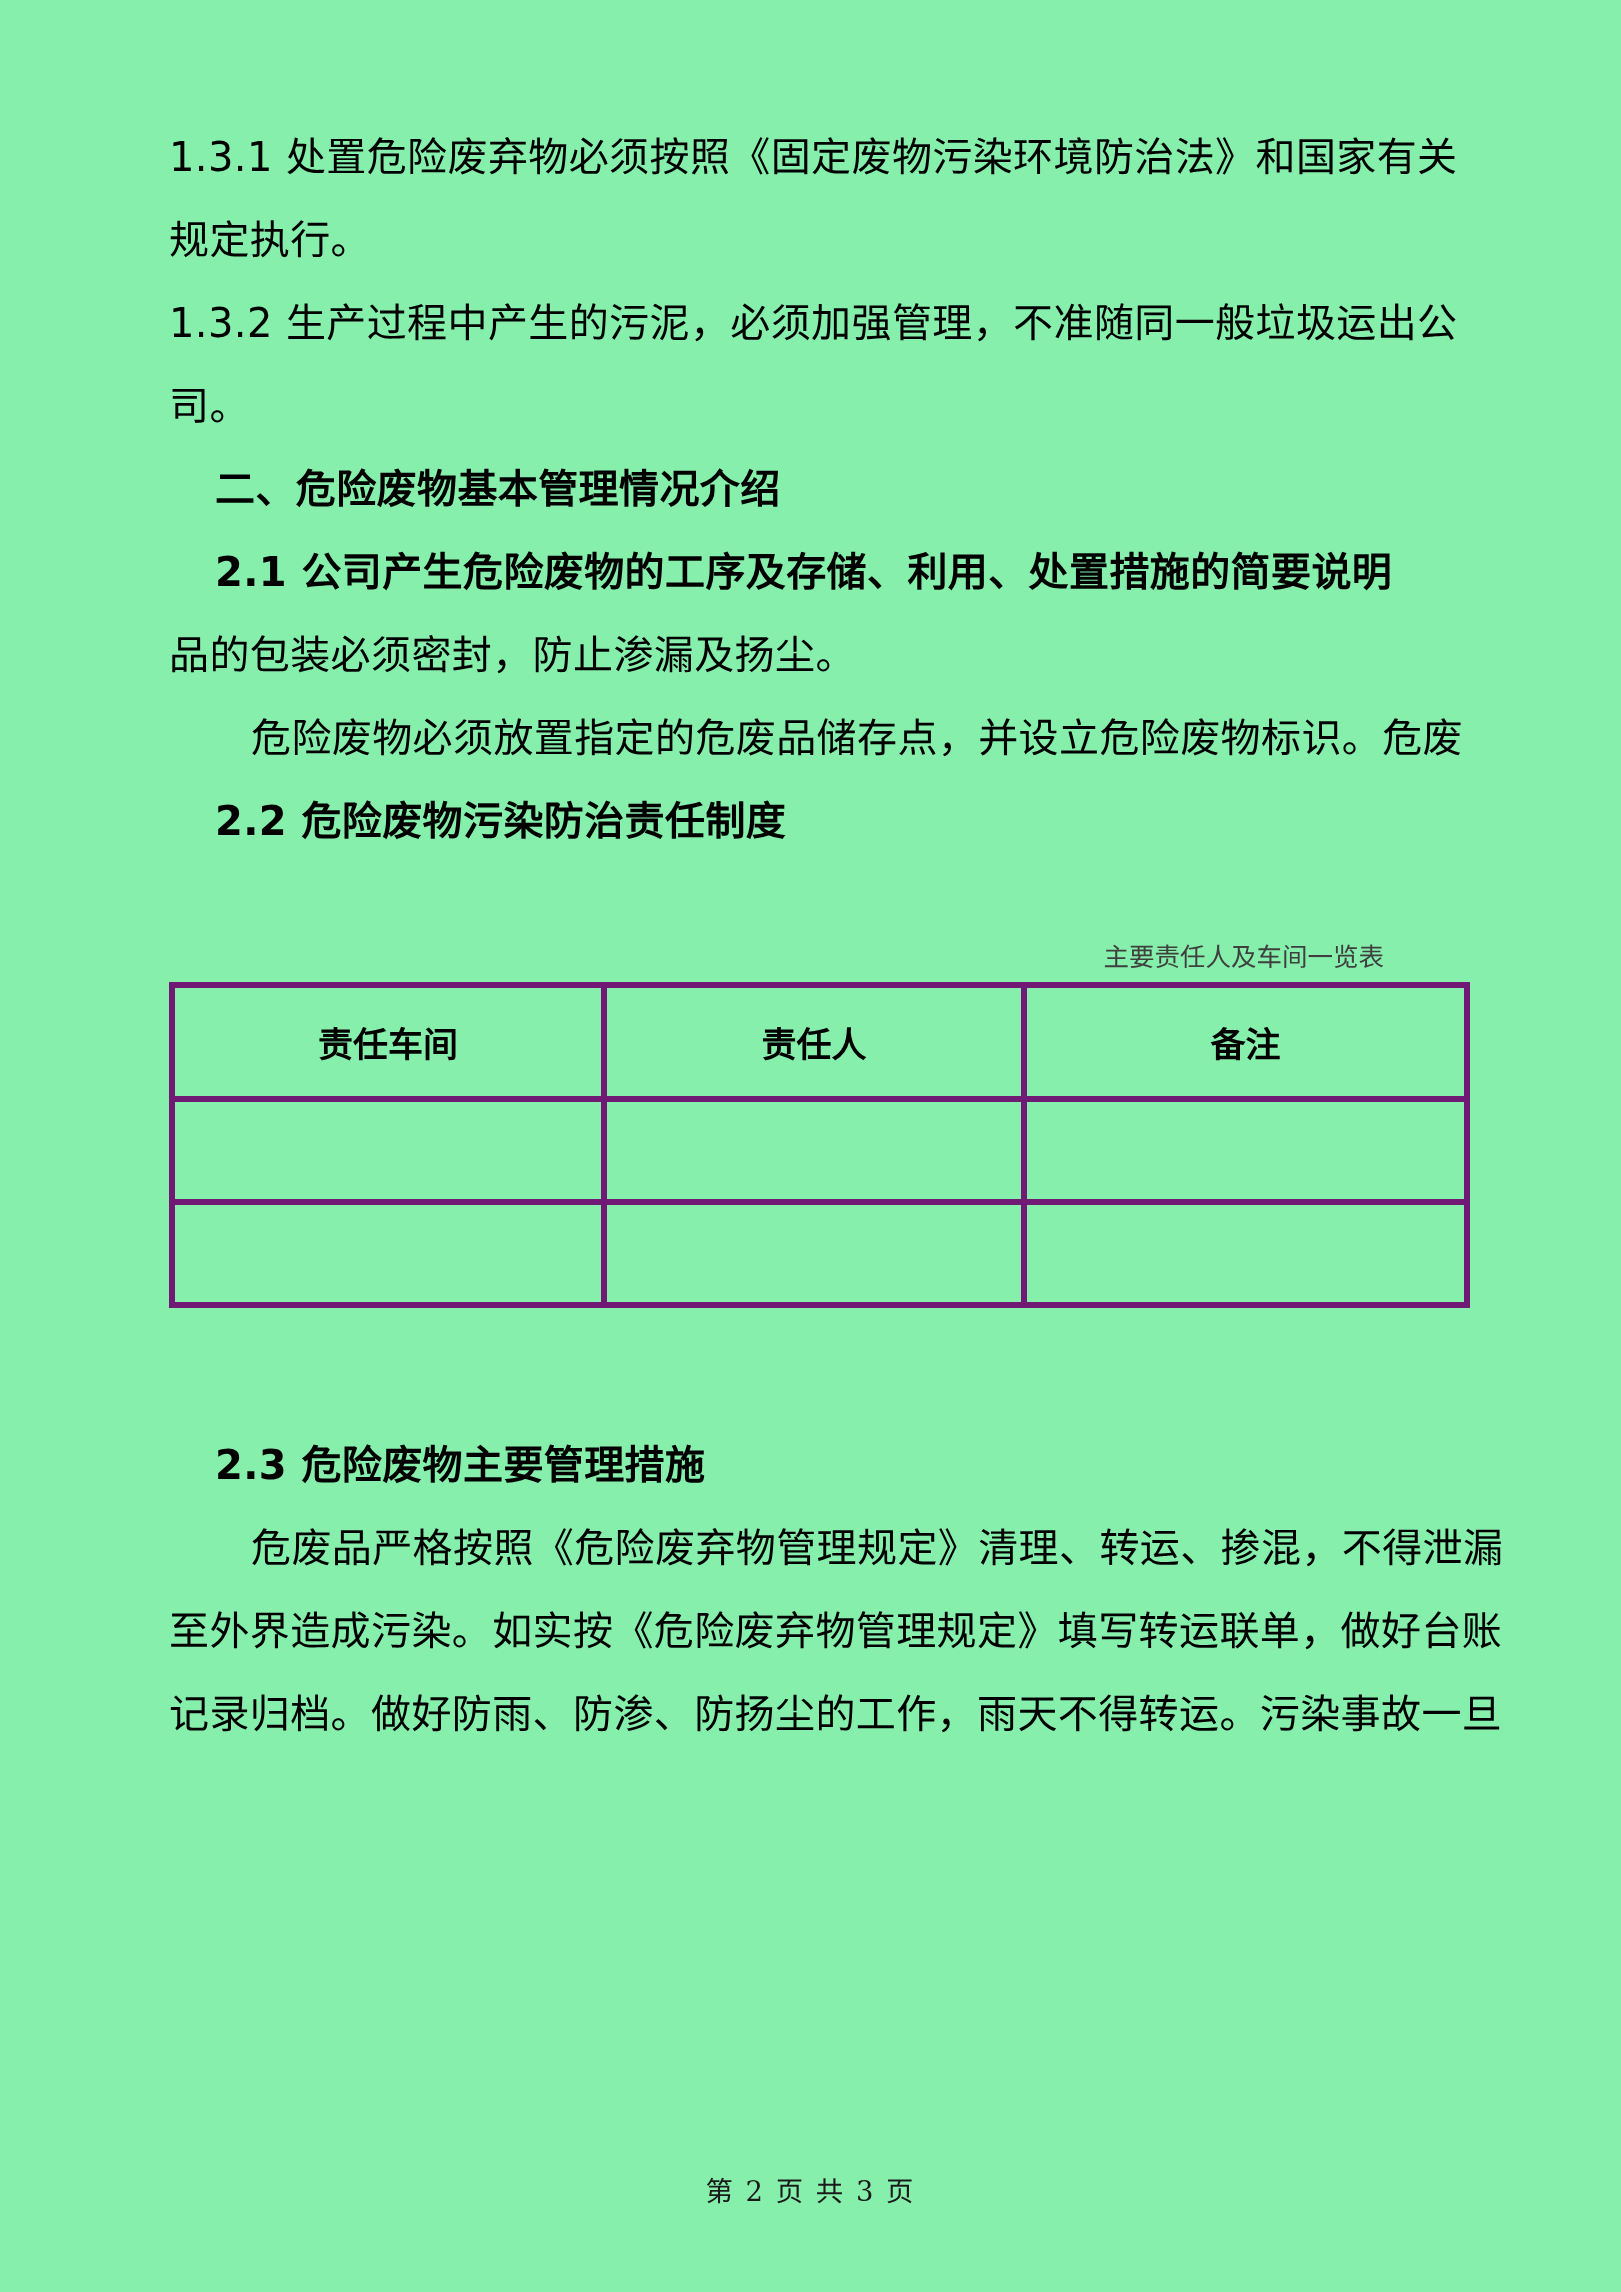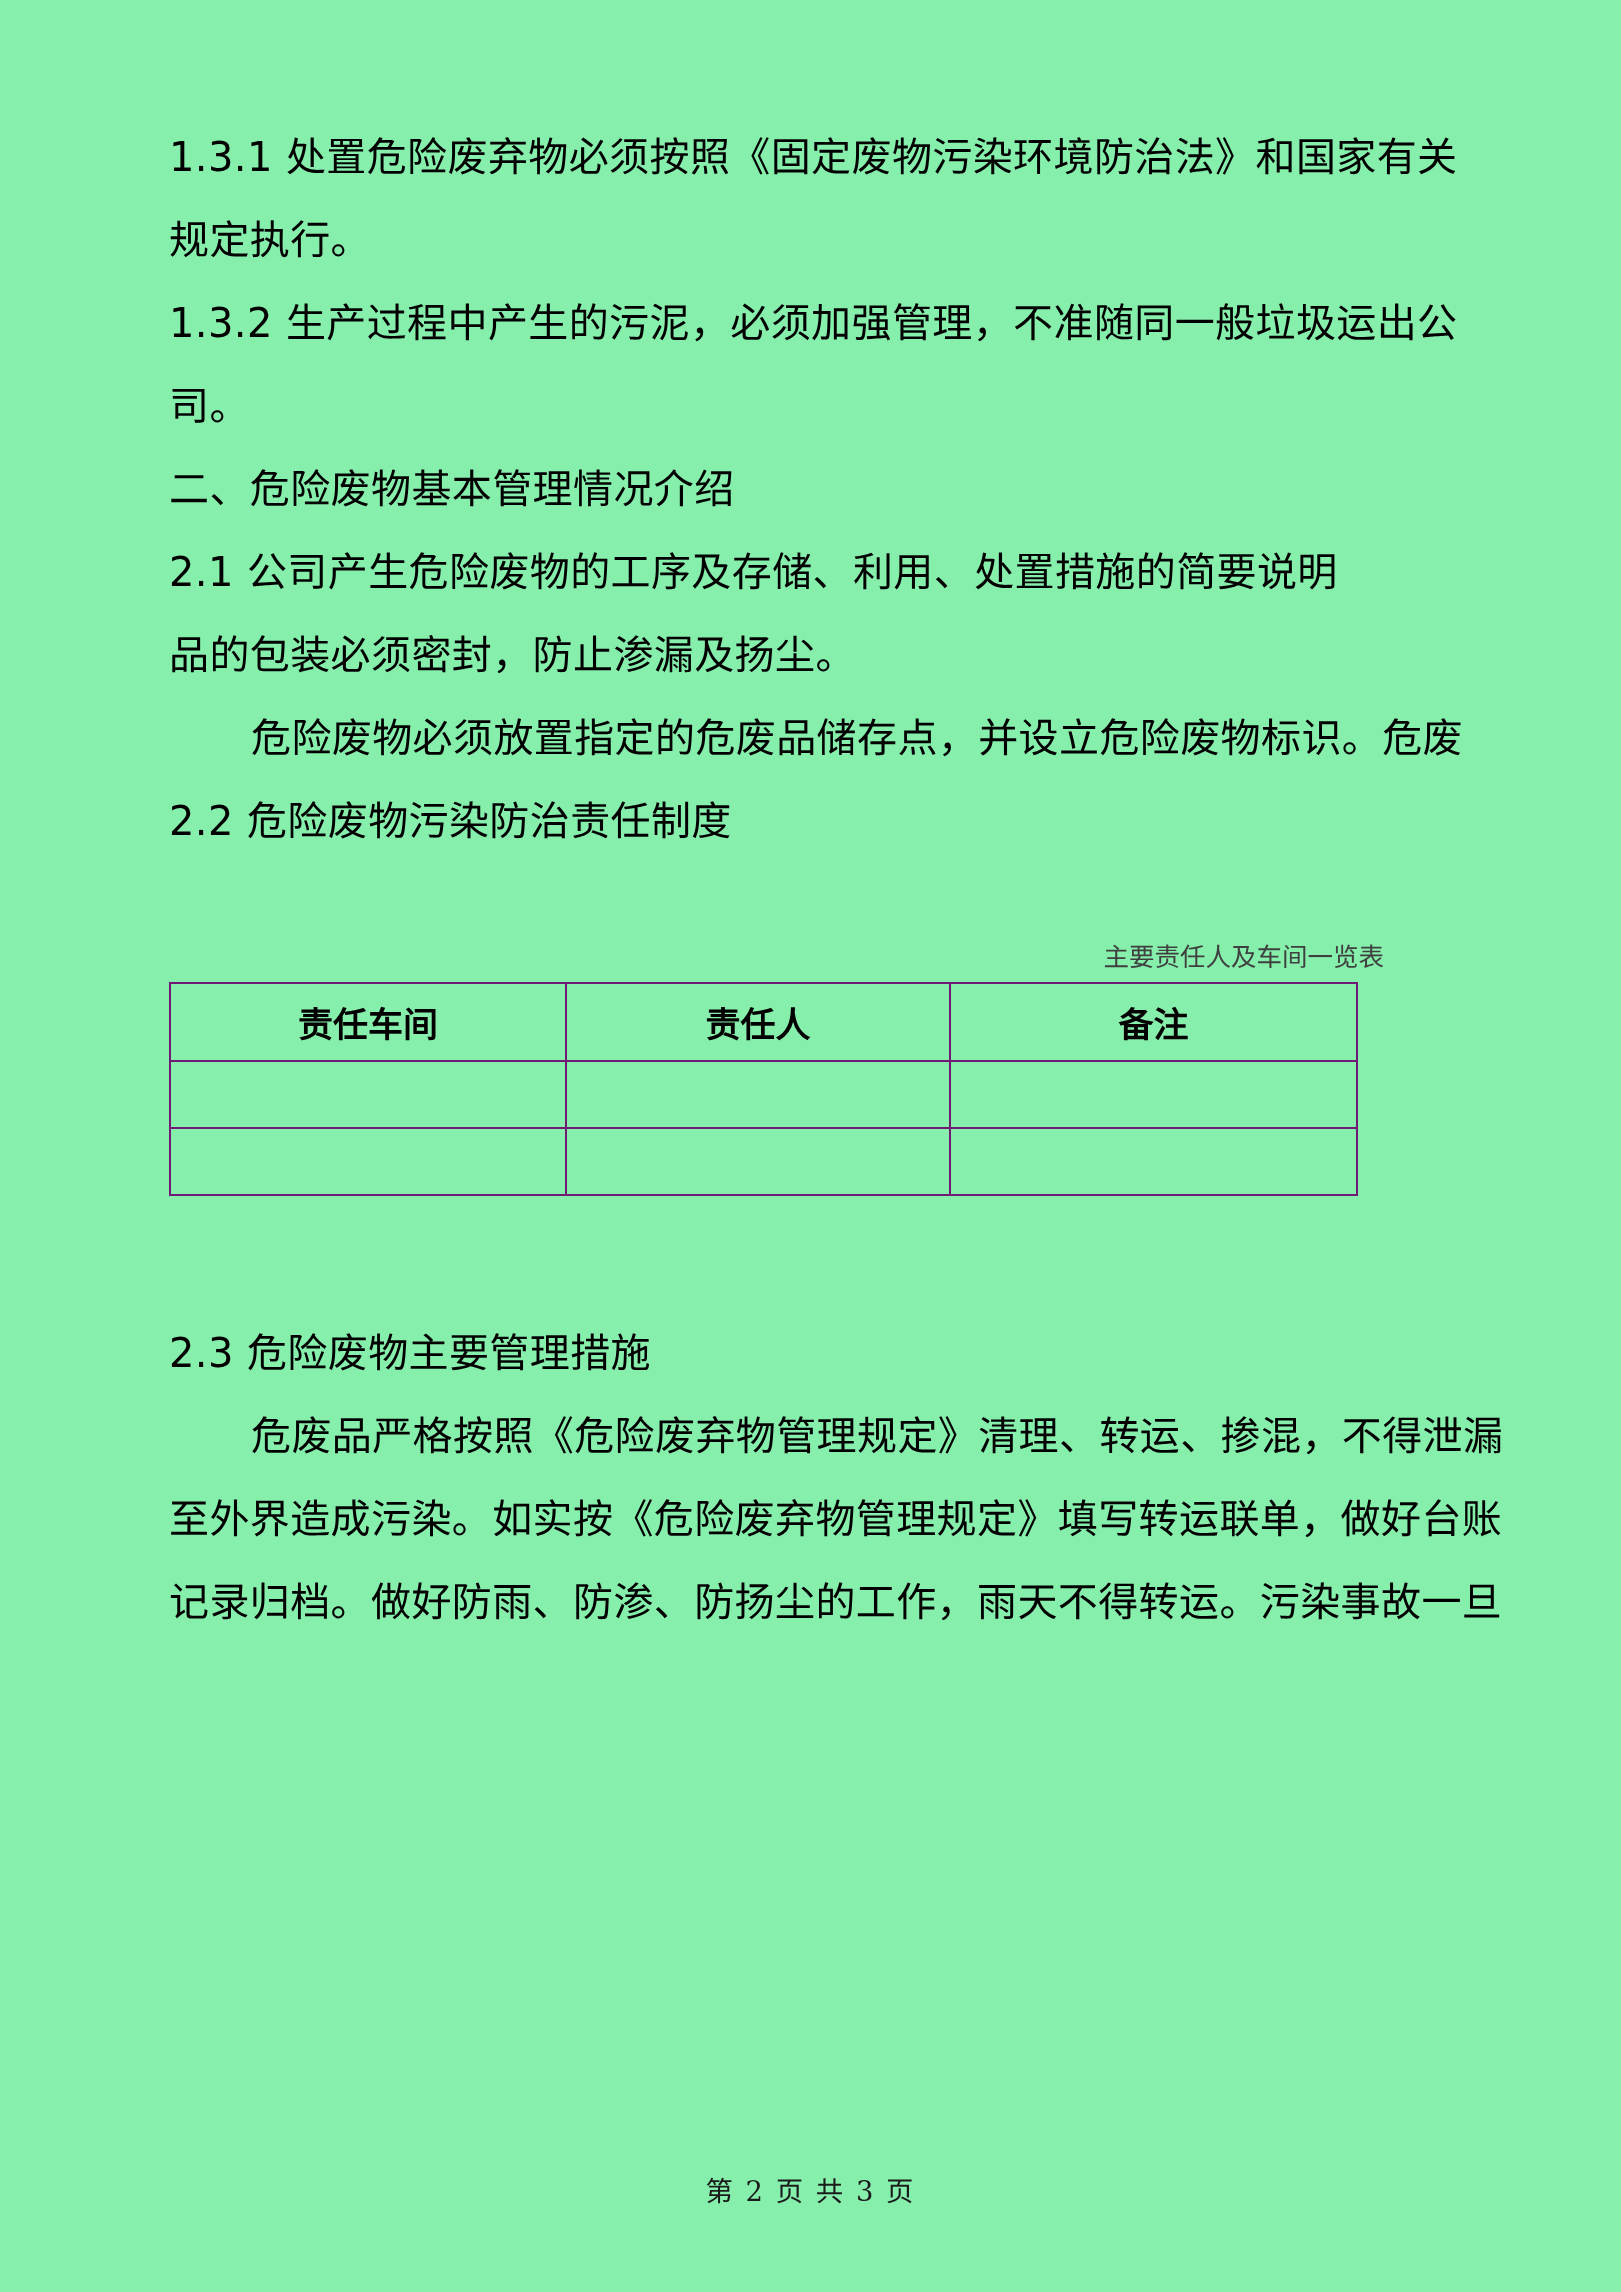--- a/index.html
+++ b/index.html
@@ -34,21 +34,22 @@
     letter-spacing: 0.4px;
     white-space: pre;
     color: #000000;
     font-weight: 400;
     font-family: "DejaVu Sans", "Liberation Sans", sans-serif;
   }
   .line.indent {
     text-indent: 82px;
   }
   .line.heading {
-    font-weight: 400;
+    font-weight: 700;
+    margin-left: 46px;
   }
   .spacer-md { height: 76px; }
   .spacer-lg { height: 116px; }
 
   
   .table-caption {
     font-family: "DejaVu Serif", "Liberation Serif", serif;
     font-size: 25.5px;
     line-height: 37px;
     color: #3f3f3f;
@@ -57,25 +58,25 @@
   }
 
   
   .resp-table {
     border-collapse: collapse;
     width: 1181px;
     table-layout: fixed;
     margin-top: 5.9px;
   }
   .resp-table td {
-    border: 2px solid #701a75;
+    border: 6px solid #701a75;
     height: 71px;
     vertical-align: middle;
     text-align: center;
-    padding: 0;
+    padding: 16px;
   }
   .resp-table tr.header-row td {
     height: 76px;
     font-size: 35px;
     font-weight: 700;
     font-family: "DejaVu Sans", "Liberation Sans", sans-serif;
   }
   .resp-table tr.empty-row td {
     height: 65px;
   }

